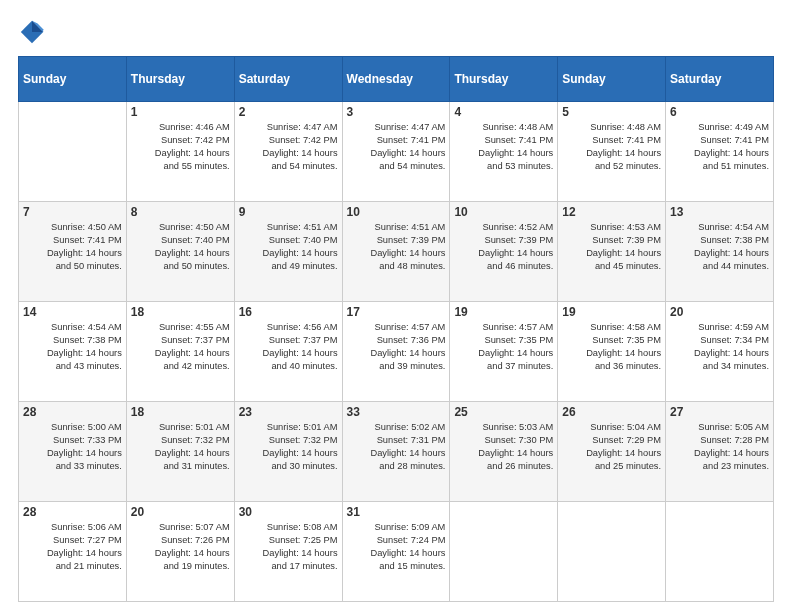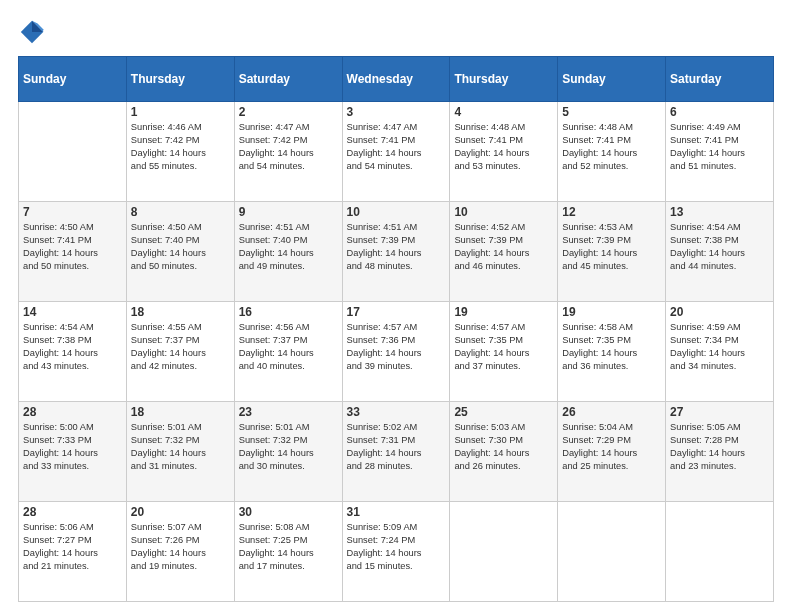--- a/index.html
+++ b/index.html
@@ -86,20 +86,21 @@
     .day-num {
       font-size: 12px;
       font-weight: bold;
       color: #333;
       display: block;
       margin-bottom: 2px;
     }
     .cell-content {
       line-height: 1.4;
       font-size: 9.3px;
+      text-align: right;
     }
   </style>
 </head>
 <body>
 
 <div class="page">
   <div class="header">
     <div class="logo">
       <svg class="logo-icon" viewBox="0 0 40 40">
         <polygon points="20,4 36,20 20,36 4,20" fill="#2a6db5"></polygon>

